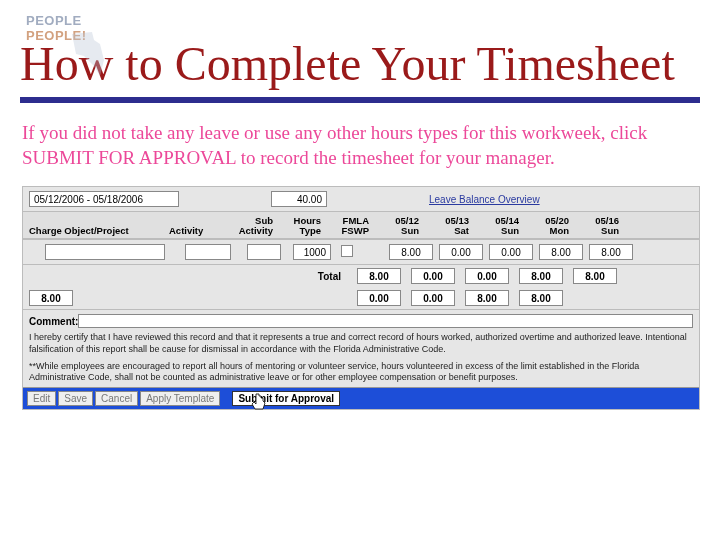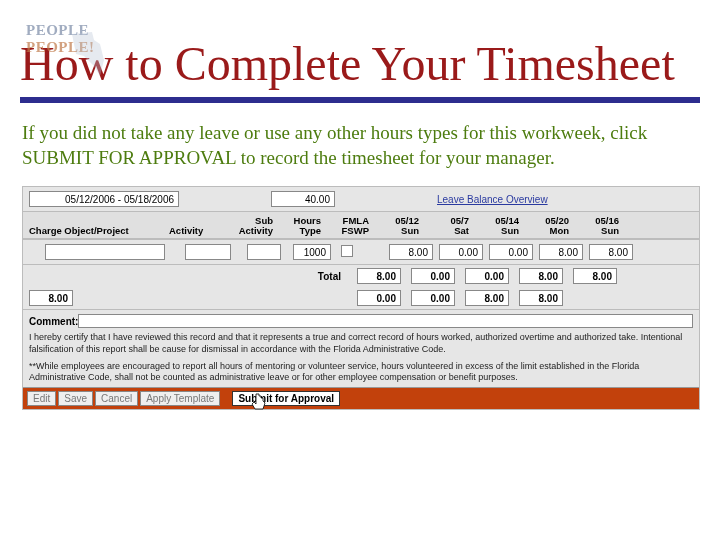--- a/index.html
+++ b/index.html
@@ -14,23 +14,23 @@
   }
   .slide {
     width: 720px;
     height: 540px;
     padding: 18px 20px 10px 20px;
     position: relative;
   }
   .watermark {
     position: absolute;
     left: 26px;
-    top: 22px;
-    font-family: Liberation Serif, serif;
-    font-size: 15px;
+    top: 13px;
+    font-family: Liberation Sans, sans-serif;
+    font-size: 13px;
     color: #9aa8bd;
     letter-spacing: 0.5px;
     opacity: 0.7;
     pointer-events: none;
   }
   .watermark .p { font-weight: bold; color:#7a8aa6; }
   .watermark .f { color:#c07a4a; font-weight: bold; }
   .florida {
     position: absolute;
     left: 70px;
@@ -49,21 +49,21 @@
   }
   .rule {
     height: 6px;
     background: #2d2d8e;
     margin-bottom: 18px;
   }
   .instruction {
     font-size: 19px;
     line-height: 1.3;
     margin: 0 4px 16px 2px;
-    color: #4d7c0f;
+    color: #ec4899;
     font-family: "Times New Roman", serif;
   }
   
   .shot {
     position: relative;
     width: 678px;
     margin-left: 2px;
     font-family: Tahoma, Arial, sans-serif;
     font-size: 10px;
     color: #000;
@@ -72,67 +72,66 @@
   }
   .shot a.link { color: #2a3aa0; text-decoration: underline; }
   .row { display: flex; align-items: center; }
   .cell-box {
     background: #fff;
     border: 1px solid #888;
     padding: 1px 4px;
     height: 16px;
     line-height: 13px;
     font-size: 10px;
-    text-align: right;
   }
   .toprow { padding: 4px 6px 4px 6px; gap: 16px; }
   .toprow .period { width: 150px; }
-  .toprow .tot { width: 64px; text-align: right; }
+  .toprow .tot { width: 56px; text-align: right; }
   .hdrline {
     border-top: 1px solid #bcbcbc;
     border-bottom: 1px solid #bcbcbc;
     background: #e0e0e0;
     padding: 4px 6px 2px 6px;
     font-weight: bold;
     display: grid;
     grid-template-columns: 136px 58px 42px 44px 44px 46px 46px 46px 46px 46px;
     gap: 4px;
     font-size: 9.5px;
     align-items: end;
   }
   .hdrline .two { line-height: 1.05; text-align: right; }
   .datarow {
     display: grid;
     grid-template-columns: 136px 58px 42px 44px 44px 46px 46px 46px 46px 46px;
     gap: 4px;
     padding: 4px 22px;
     align-items: center;
   }
-  .valbox { width: 44px; text-align: right; }
+  .valbox { width: 44px; text-align: center; }
   .sumrow {
     display: grid;
     grid-template-columns: 320px 46px 46px 46px 46px 46px;
     gap: 8px;
     padding: 3px 6px;
     align-items: center;
     font-weight: bold;
   }
   .sumrow .lbl { text-align: right; padding-right: 8px; }
   .divider { border-top: 1px solid #bcbcbc; }
   .comment-row { padding: 4px 6px 2px 6px; display: flex; align-items: center; gap: 0; }
   .comment-row .cbox { flex: 1; height: 14px; }
   .fineprint {
     padding: 2px 6px 4px 6px;
     font-size: 9px;
     line-height: 1.25;
     color: #222;
     overflow: hidden;
   }
   .btnbar {
-    background: #c2410c;
+    background: #1d4ed8;
     border-top: 1px solid #999;
     padding: 3px 4px;
     display: flex;
     gap: 2px;
     align-items: center;
   }
   .btn {
     border: 1px solid #888;
     background: #efefef;
     padding: 1px 5px;
@@ -183,21 +182,21 @@
       <a href="#" class="link">Leave Balance Overview</a>
     </div>
 
     <div class="hdrline">
       <div>Charge Object/Project</div>
       <div>Activity</div>
       <div class="two">Sub Activity</div>
       <div class="two">Hours Type</div>
       <div class="two">FMLA FSWP</div>
       <div class="two"><span>05/12</span><br><span>Sun</span></div>
-      <div class="two"><span>05/7</span><br><span>Sat</span></div>
+      <div class="two"><span>05/13</span><br><span>Sat</span></div>
       <div class="two"><span>05/14</span><br><span>Sun</span></div>
       <div class="two"><span>05/20</span><br><span>Mon</span></div>
       <div class="two"><span>05/16</span><br><span>Sun</span></div>
     </div>
 
     <div class="datarow divider">
       <div class="cell-box" style="width:120px"></div>
       <div class="cell-box" style="width:46px"></div>
       <div class="cell-box" style="width:34px"></div>
       <div class="cell-box" style="width:38px;text-align:right">1000</div>
@@ -223,21 +222,21 @@
       <div class="cell-box valbox">0.00</div>
       <div class="cell-box valbox">8.00</div>
       <div class="cell-box valbox">8.00</div>
     </div>
 
     <div class="comment-row divider">
       <span style="font-weight:bold">Comment:</span>
       <div class="cell-box cbox"></div>
     </div>
 
-    <div class="fineprint">I hereby certify that I have reviewed this record and that it represents a true and correct record of hours worked, authorized overtime and authorized take. Intentional falsification of this report shall be cause for dismissal in accordance with the Florida Administrative Code.</div>
+    <div class="fineprint">I hereby certify that I have reviewed this record and that it represents a true and correct record of hours worked, authorized overtime and authorized leave. Intentional falsification of this report shall be cause for dismissal in accordance with the Florida Administrative Code.</div>
     <div class="fineprint">**While employees are encouraged to report all hours of mentoring or volunteer service, hours volunteered in excess of the limit established in the Florida Administrative Code, shall not be counted as administrative leave or for other employee compensation or benefit purposes.</div>
 
     <div class="btnbar">
       <span class="btn">Edit</span>
       <span class="btn">Save</span>
       <span class="btn">Cancel</span>
       <span class="btn">Apply Template</span>
       <span style="width:8px"></span>
       <span class="btn primary">Submit for Approval</span>
     </div>

